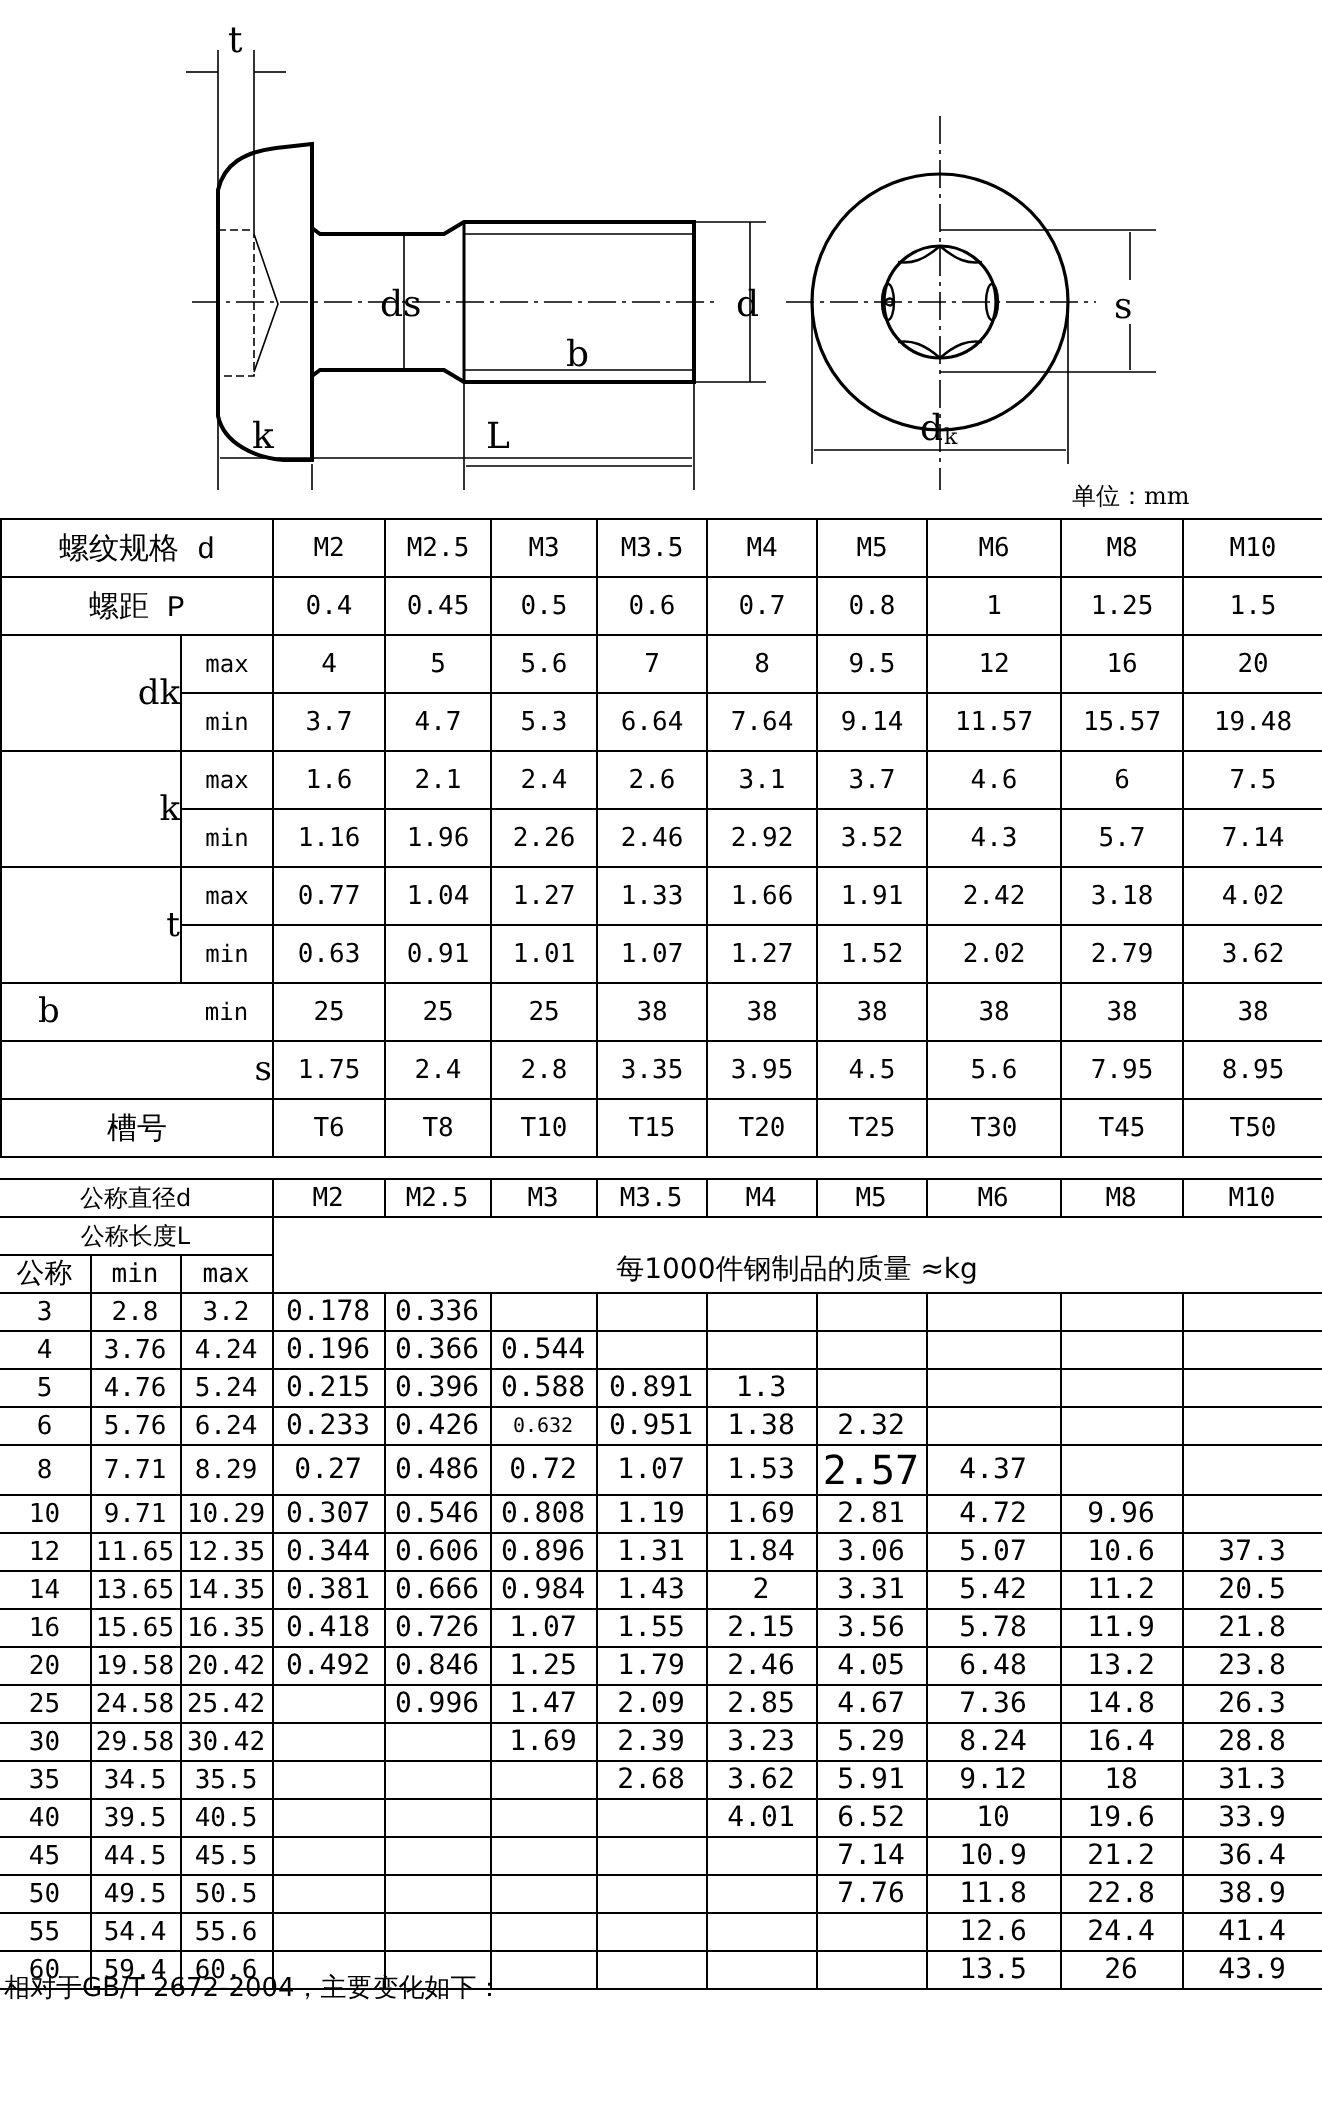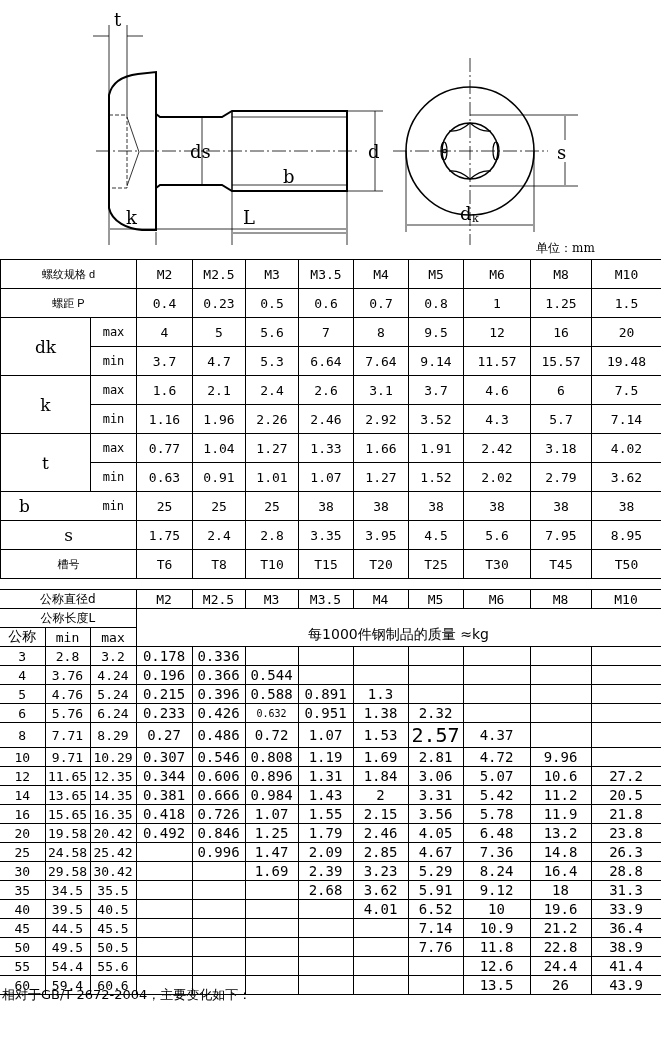--- a/index.html
+++ b/index.html
@@ -4,22 +4,22 @@
 <style>
   html, body { margin:0; padding:0; background:#ffffff; }
   body { width:661px; height:1062px; position:relative; overflow:hidden;
          font-family: "DejaVu Serif", "Liberation Serif", serif; color:#000; }
   .drawing { position:absolute; left:0; top:0; width:661px; height:250px; }
   .unit { position:absolute; left:536px; top:240px; font-size:12px; }
   table { border-collapse:collapse; position:absolute; left:0; table-layout:fixed; }
   td { border:1px solid #000; text-align:center; padding:0; white-space:nowrap; overflow:hidden; }
   #spec-table { top:259px; width:661px; }
   #spec-table td { height:28px; font-size:13px; font-family:"DejaVu Sans Mono","Liberation Mono",monospace; }
-  #spec-table td.lbl { font-family:Liberation Sans, sans-serif; font-size:11px; }
-  #spec-table td.big { font-size:17px; font-family:"DejaVu Serif",serif; }
+  #spec-table td.lbl { font-family:Liberation Mono, monospace; font-size:15px; }
+  #spec-table td.big { font-size:17px; font-family:"DejaVu Serif",serif;text-align:right; }
   #spec-table td.sub { font-size:12px; }
   #mass-table { top:589px; width:661px; }
   #mass-table td { height:18px; font-size:13px; font-family:"DejaVu Sans Mono","Liberation Mono",monospace; }
   #mass-table td.lbl { font-family:"DejaVu Sans","Liberation Sans",sans-serif; font-size:12px; }
   #mass-table td.lg { font-size:14px; }
   .notes { position:absolute; left:2px; top:985px; font-size:13px;
            font-family:"DejaVu Sans","Liberation Sans",sans-serif; line-height:19.5px; }
   .notes div { white-space:nowrap; }
 </style>
 </head>
@@ -124,21 +124,21 @@
     <td>M3.5</td>
     <td>M4</td>
     <td>M5</td>
     <td>M6</td>
     <td>M8</td>
     <td>M10</td>
   </tr>
   <tr>
     <td class="lbl" colspan="2">螺距  P</td>
     <td>0.4</td>
-    <td>0.23</td>
+    <td>0.45</td>
     <td>0.5</td>
     <td>0.6</td>
     <td>0.7</td>
     <td>0.8</td>
     <td>1</td>
     <td>1.25</td>
     <td>1.5</td>
   </tr>
   <tr>
     <td class="big" rowspan="2">dk</td>
@@ -383,21 +383,21 @@
         <td>11.65</td>
         <td>12.35</td>
         <td style="font-size:14px">0.344</td>
         <td style="font-size:14px">0.606</td>
         <td style="font-size:14px">0.896</td>
         <td style="font-size:14px">1.31</td>
         <td style="font-size:14px">1.84</td>
         <td style="font-size:14px">3.06</td>
         <td style="font-size:14px">5.07</td>
         <td style="font-size:14px">10.6</td>
-        <td style="font-size:14px">27.2</td>
+        <td style="font-size:14px">37.3</td>
       </tr>
       <tr>
         <td style="border-left:none">14</td>
         <td>13.65</td>
         <td>14.35</td>
         <td style="font-size:14px">0.381</td>
         <td style="font-size:14px">0.666</td>
         <td style="font-size:14px">0.984</td>
         <td style="font-size:14px">1.43</td>
         <td style="font-size:14px">2</td>

